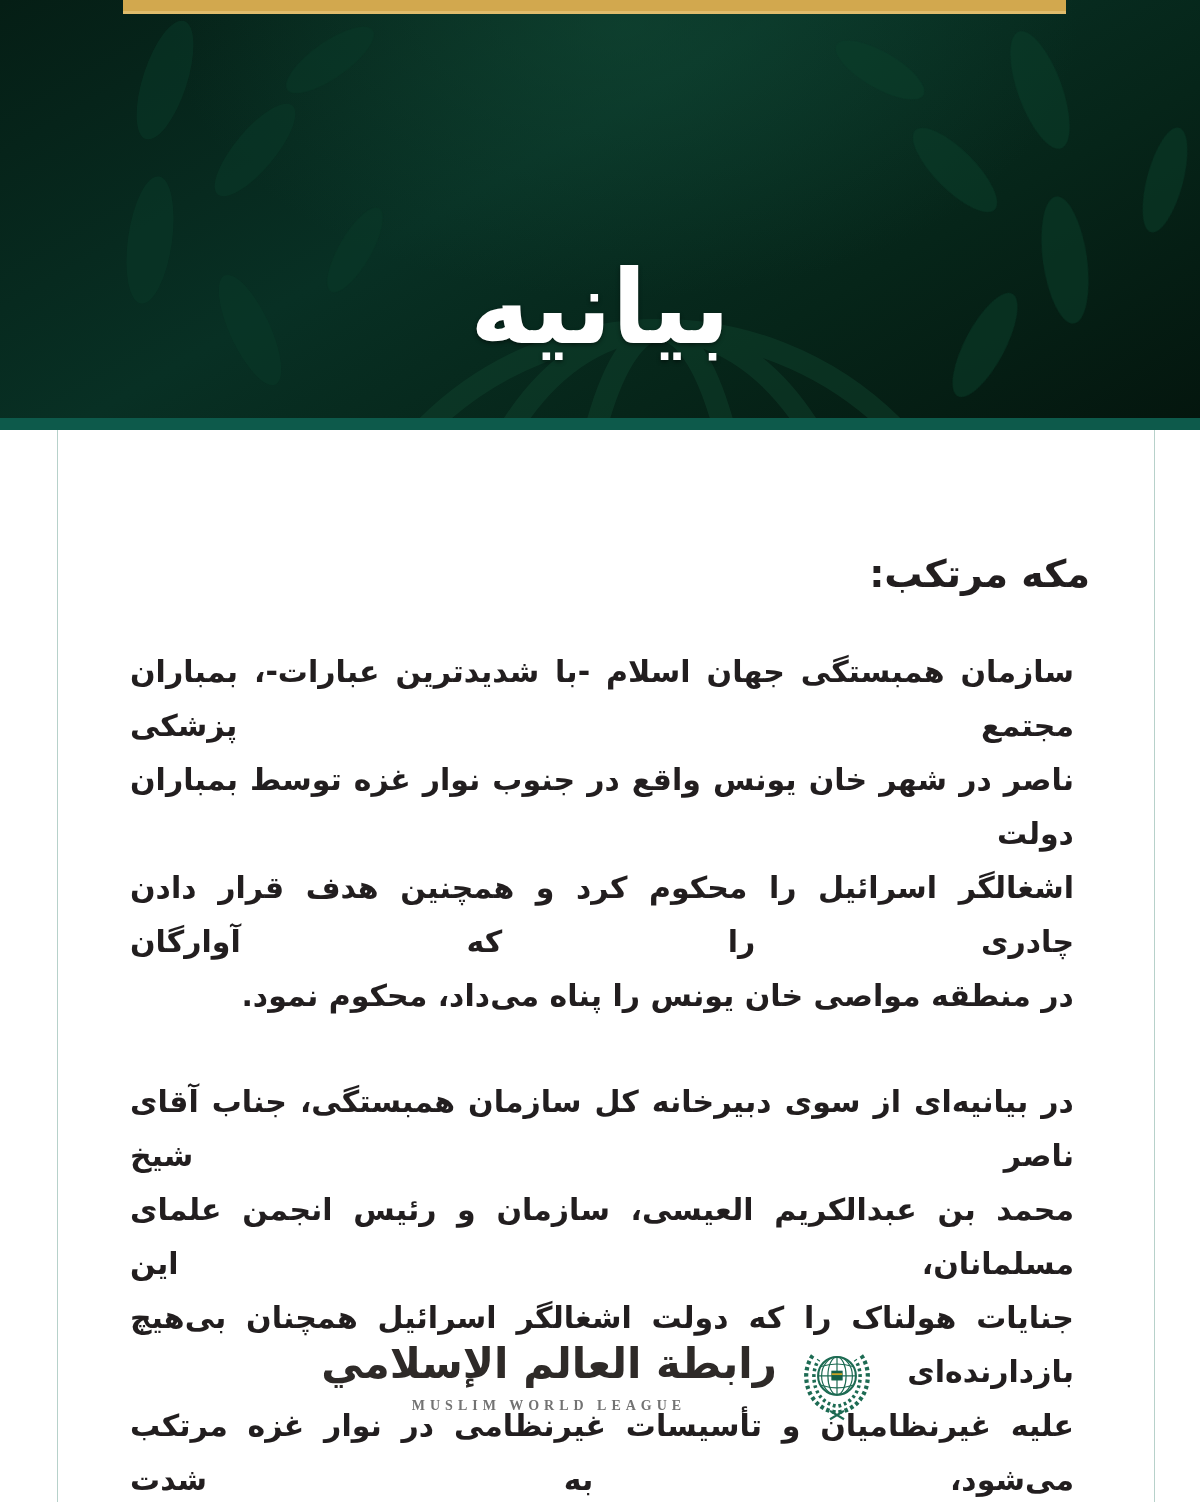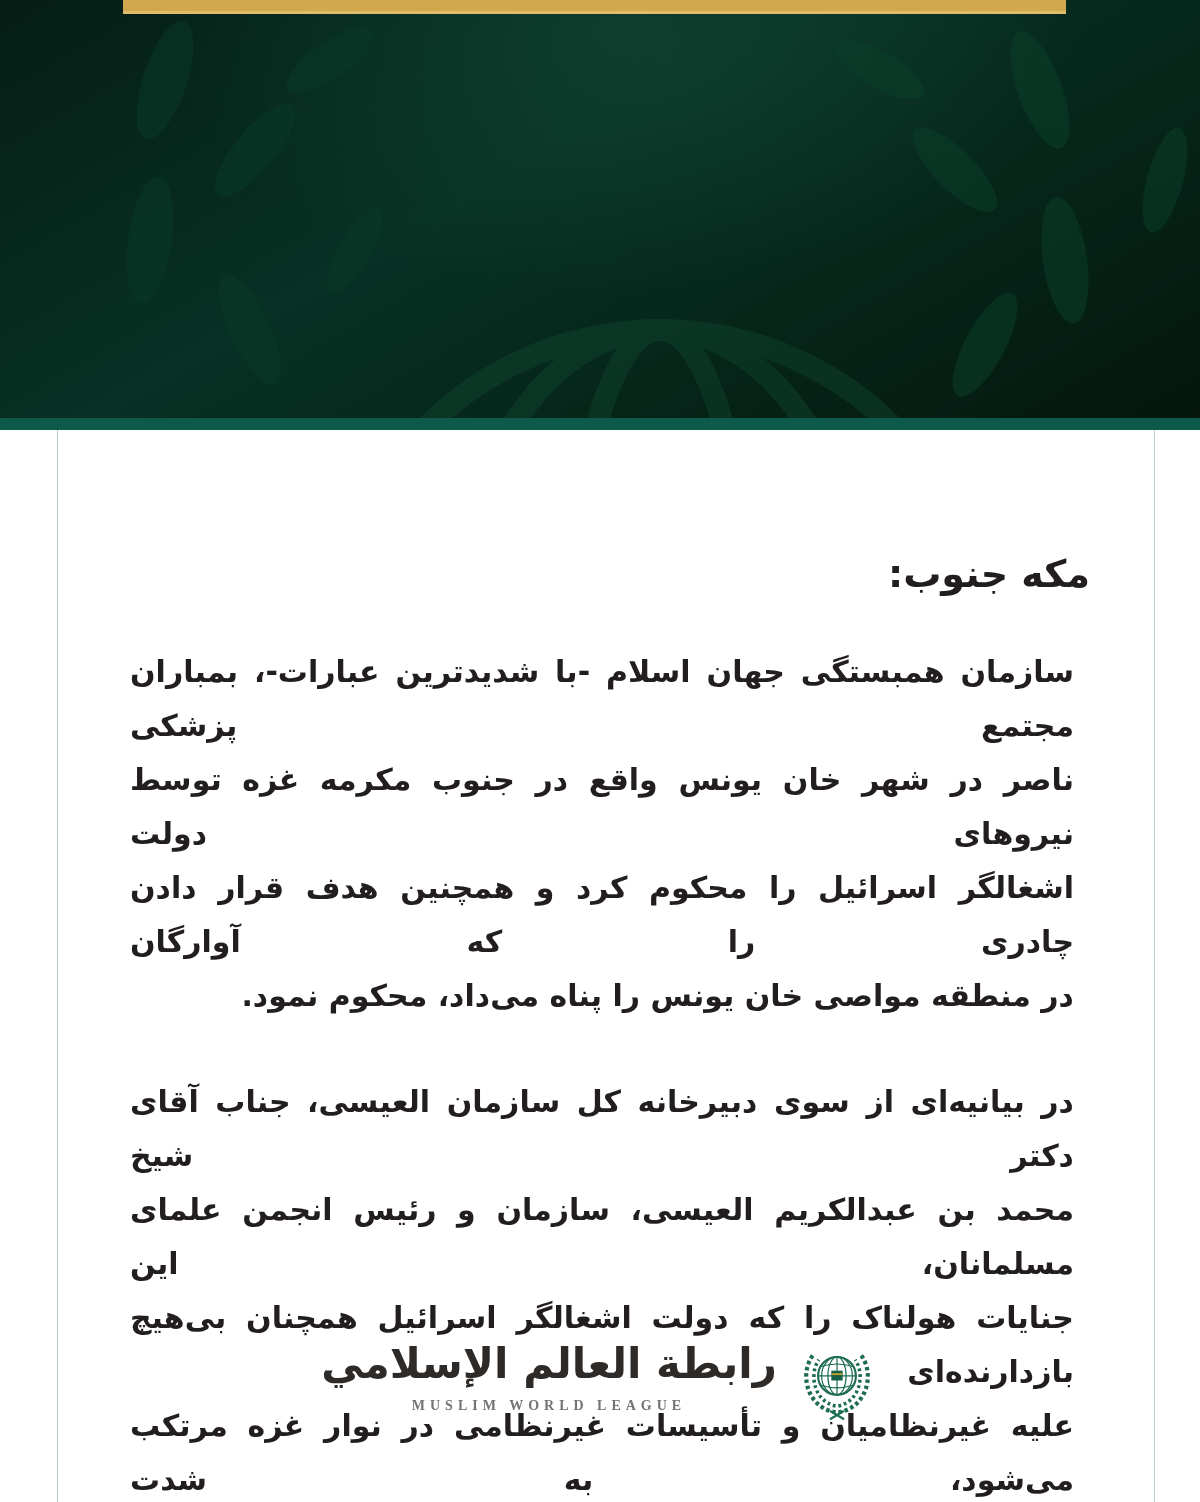--- a/index.html
+++ b/index.html
@@ -104,36 +104,37 @@
       <g fill="#0b3f2b" opacity="0.55">
         <ellipse cx="1040" cy="90" rx="22" ry="62" transform="rotate(-20 1040 90)"></ellipse>
         <ellipse cx="955" cy="170" rx="20" ry="56" transform="rotate(-45 955 170)"></ellipse>
         <ellipse cx="1065" cy="260" rx="22" ry="64" transform="rotate(-8 1065 260)"></ellipse>
         <ellipse cx="985" cy="345" rx="20" ry="58" transform="rotate(28 985 345)"></ellipse>
         <ellipse cx="880" cy="70" rx="18" ry="50" transform="rotate(-60 880 70)"></ellipse>
         <ellipse cx="1165" cy="180" rx="18" ry="54" transform="rotate(15 1165 180)"></ellipse>
       </g>
     </svg>
     <div class="gold-bar"></div>
+    <div class="header-title">بیانیه</div>
   </div>
   <div class="accent-band"></div>
 
   <div class="rule rule-left"></div>
   <div class="rule rule-right"></div>
 
   <div class="letter">
-    <div class="salutation">مکه جنوب:</div>
+    <div class="salutation">مکه مرتکب:</div>
     <div class="paragraph">
         <div class="line">سازمان همبستگی جهان اسلام -با شدیدترین عبارات-، بمباران مجتمع پزشکی</div>
-        <div class="line">ناصر در شهر خان یونس واقع در جنوب مکرمه غزه توسط نیروهای دولت</div>
+        <div class="line">ناصر در شهر خان یونس واقع در جنوب نوار غزه توسط بمباران دولت</div>
         <div class="line">اشغالگر اسرائیل را محکوم کرد و همچنین هدف قرار دادن چادری را که آوارگان</div>
         <div class="line line-last">در منطقه مواصی خان یونس را پناه می‌داد، محکوم نمود.</div>
       </div>
     <div class="paragraph">
-        <div class="line">در بیانیه‌ای از سوی دبیرخانه کل سازمان العیسی، جناب آقای دکتر شیخ</div>
+        <div class="line">در بیانیه‌ای از سوی دبیرخانه کل سازمان همبستگی، جناب آقای ناصر شیخ</div>
         <div class="line">محمد بن عبدالکریم العیسی، سازمان و رئیس انجمن علمای مسلمانان، این</div>
         <div class="line">جنایات هولناک را که دولت اشغالگر اسرائیل همچنان بی‌هیچ بازدارنده‌ای</div>
         <div class="line">علیه غیرنظامیان و تأسیسات غیرنظامی در نوار غزه مرتکب می‌شود، به شدت</div>
       </div>
   </div>
 
   <div class="logo">
     <div class="logo-text">
       <div class="logo-arabic">رابطة العالم الإسلامي</div>
       <div class="logo-english">MUSLIM WORLD LEAGUE</div>

